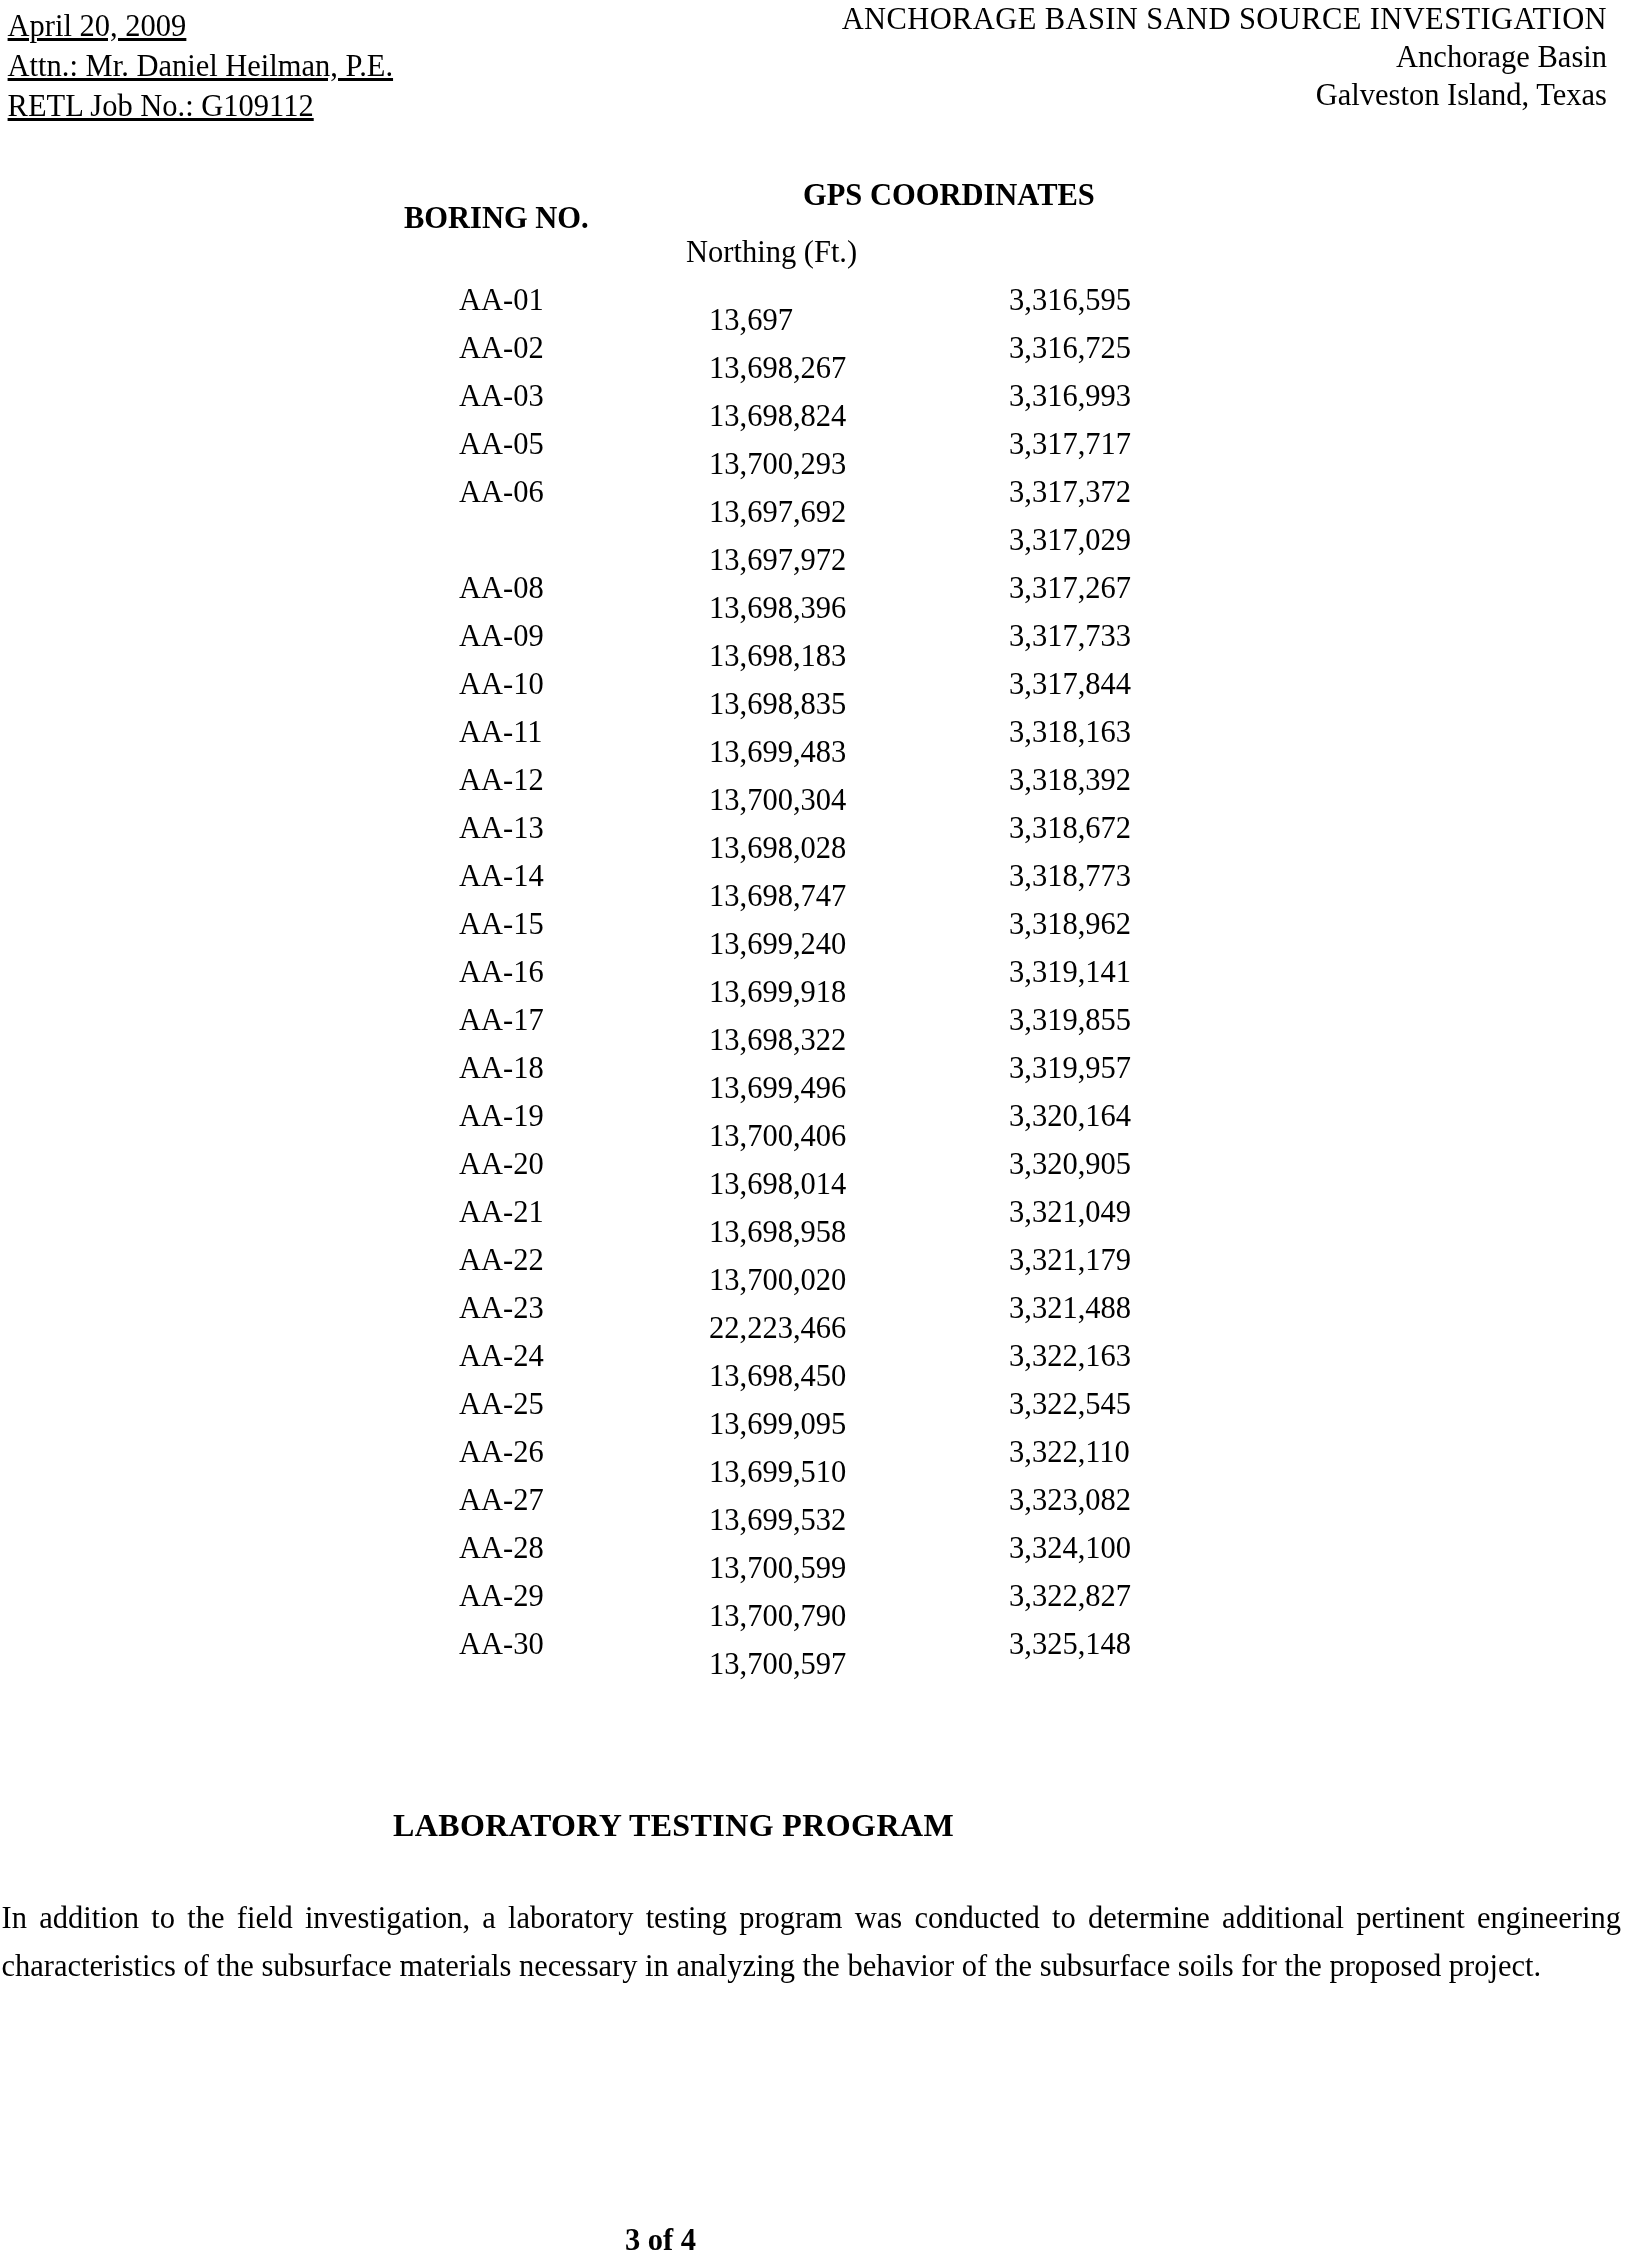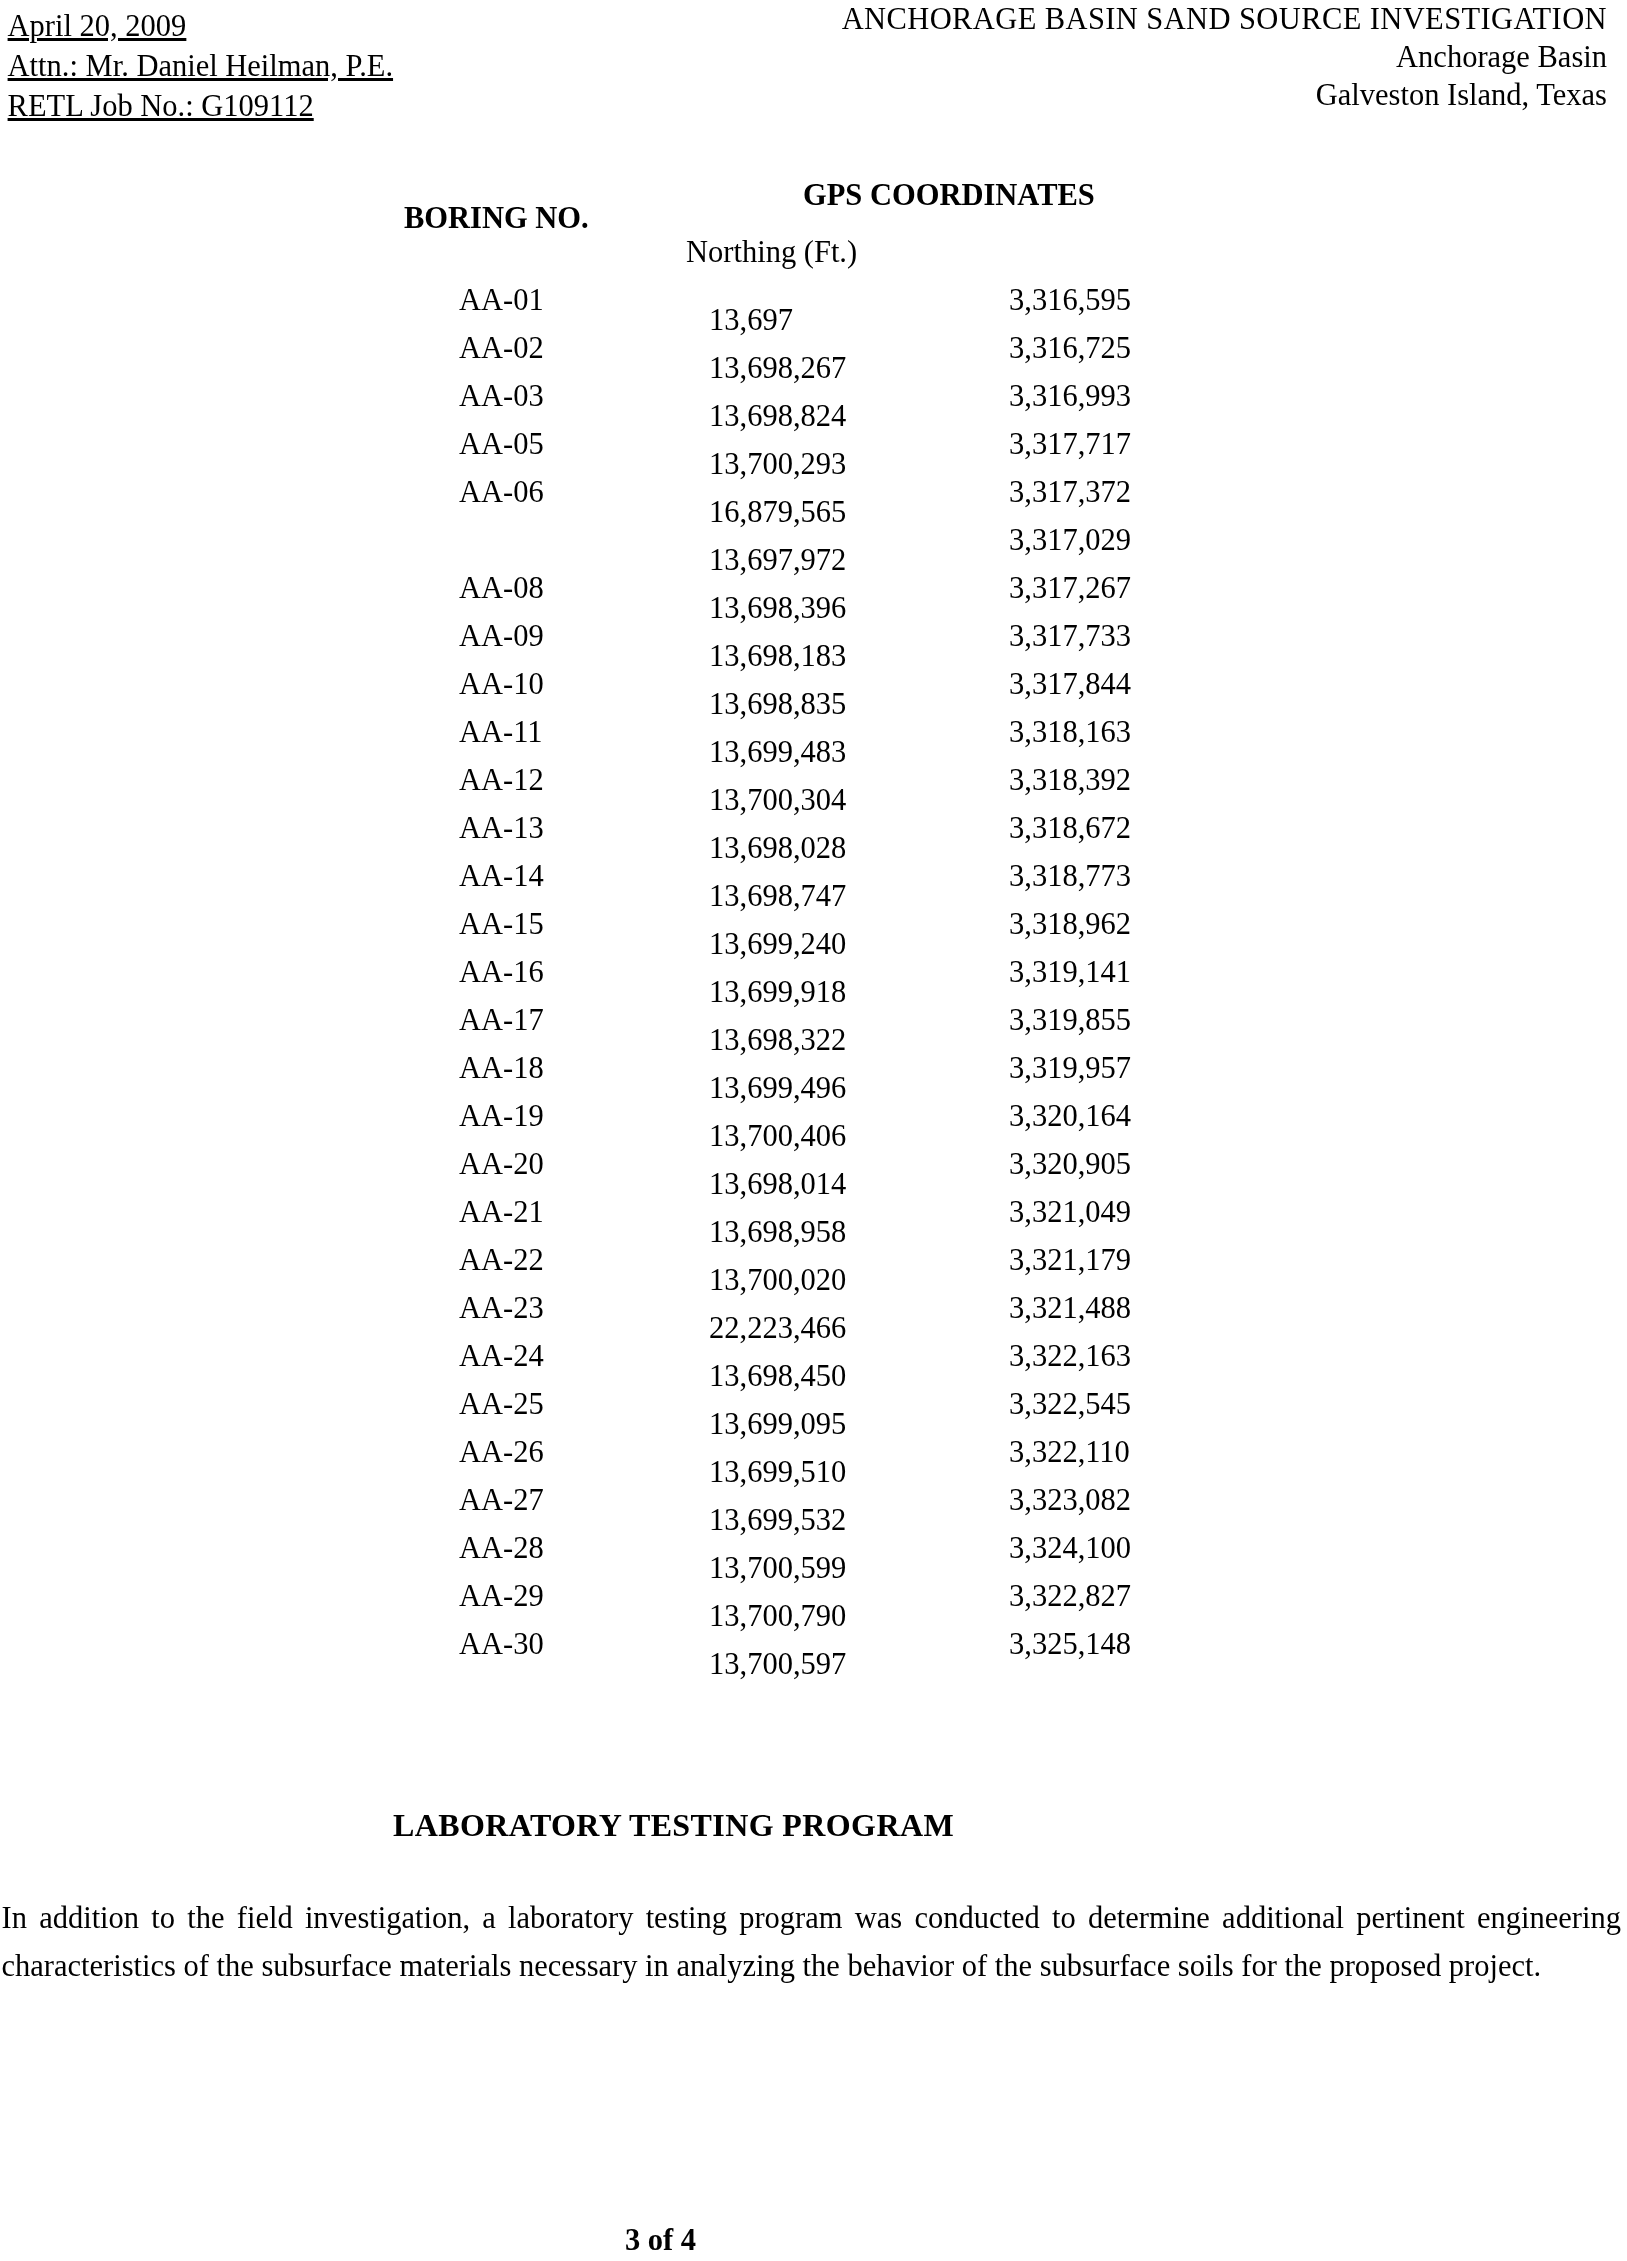--- a/index.html
+++ b/index.html
@@ -139,21 +139,21 @@
       <span class="cell-northing">13,698,824</span>
       <span class="cell-easting">3,316,993</span>
     </div>
     <div class="table-row">
       <span class="cell-boring">AA-05</span>
       <span class="cell-northing">13,700,293</span>
       <span class="cell-easting">3,317,717</span>
     </div>
     <div class="table-row">
       <span class="cell-boring">AA-06</span>
-      <span class="cell-northing">16,879,565</span>
+      <span class="cell-northing">13,697,692</span>
       <span class="cell-easting">3,317,372</span>
     </div>
     <div class="table-row">
       <span class="cell-boring"></span>
       <span class="cell-northing">13,697,972</span>
       <span class="cell-easting">3,317,029</span>
     </div>
     <div class="table-row">
       <span class="cell-boring">AA-08</span>
       <span class="cell-northing">13,698,396</span>

